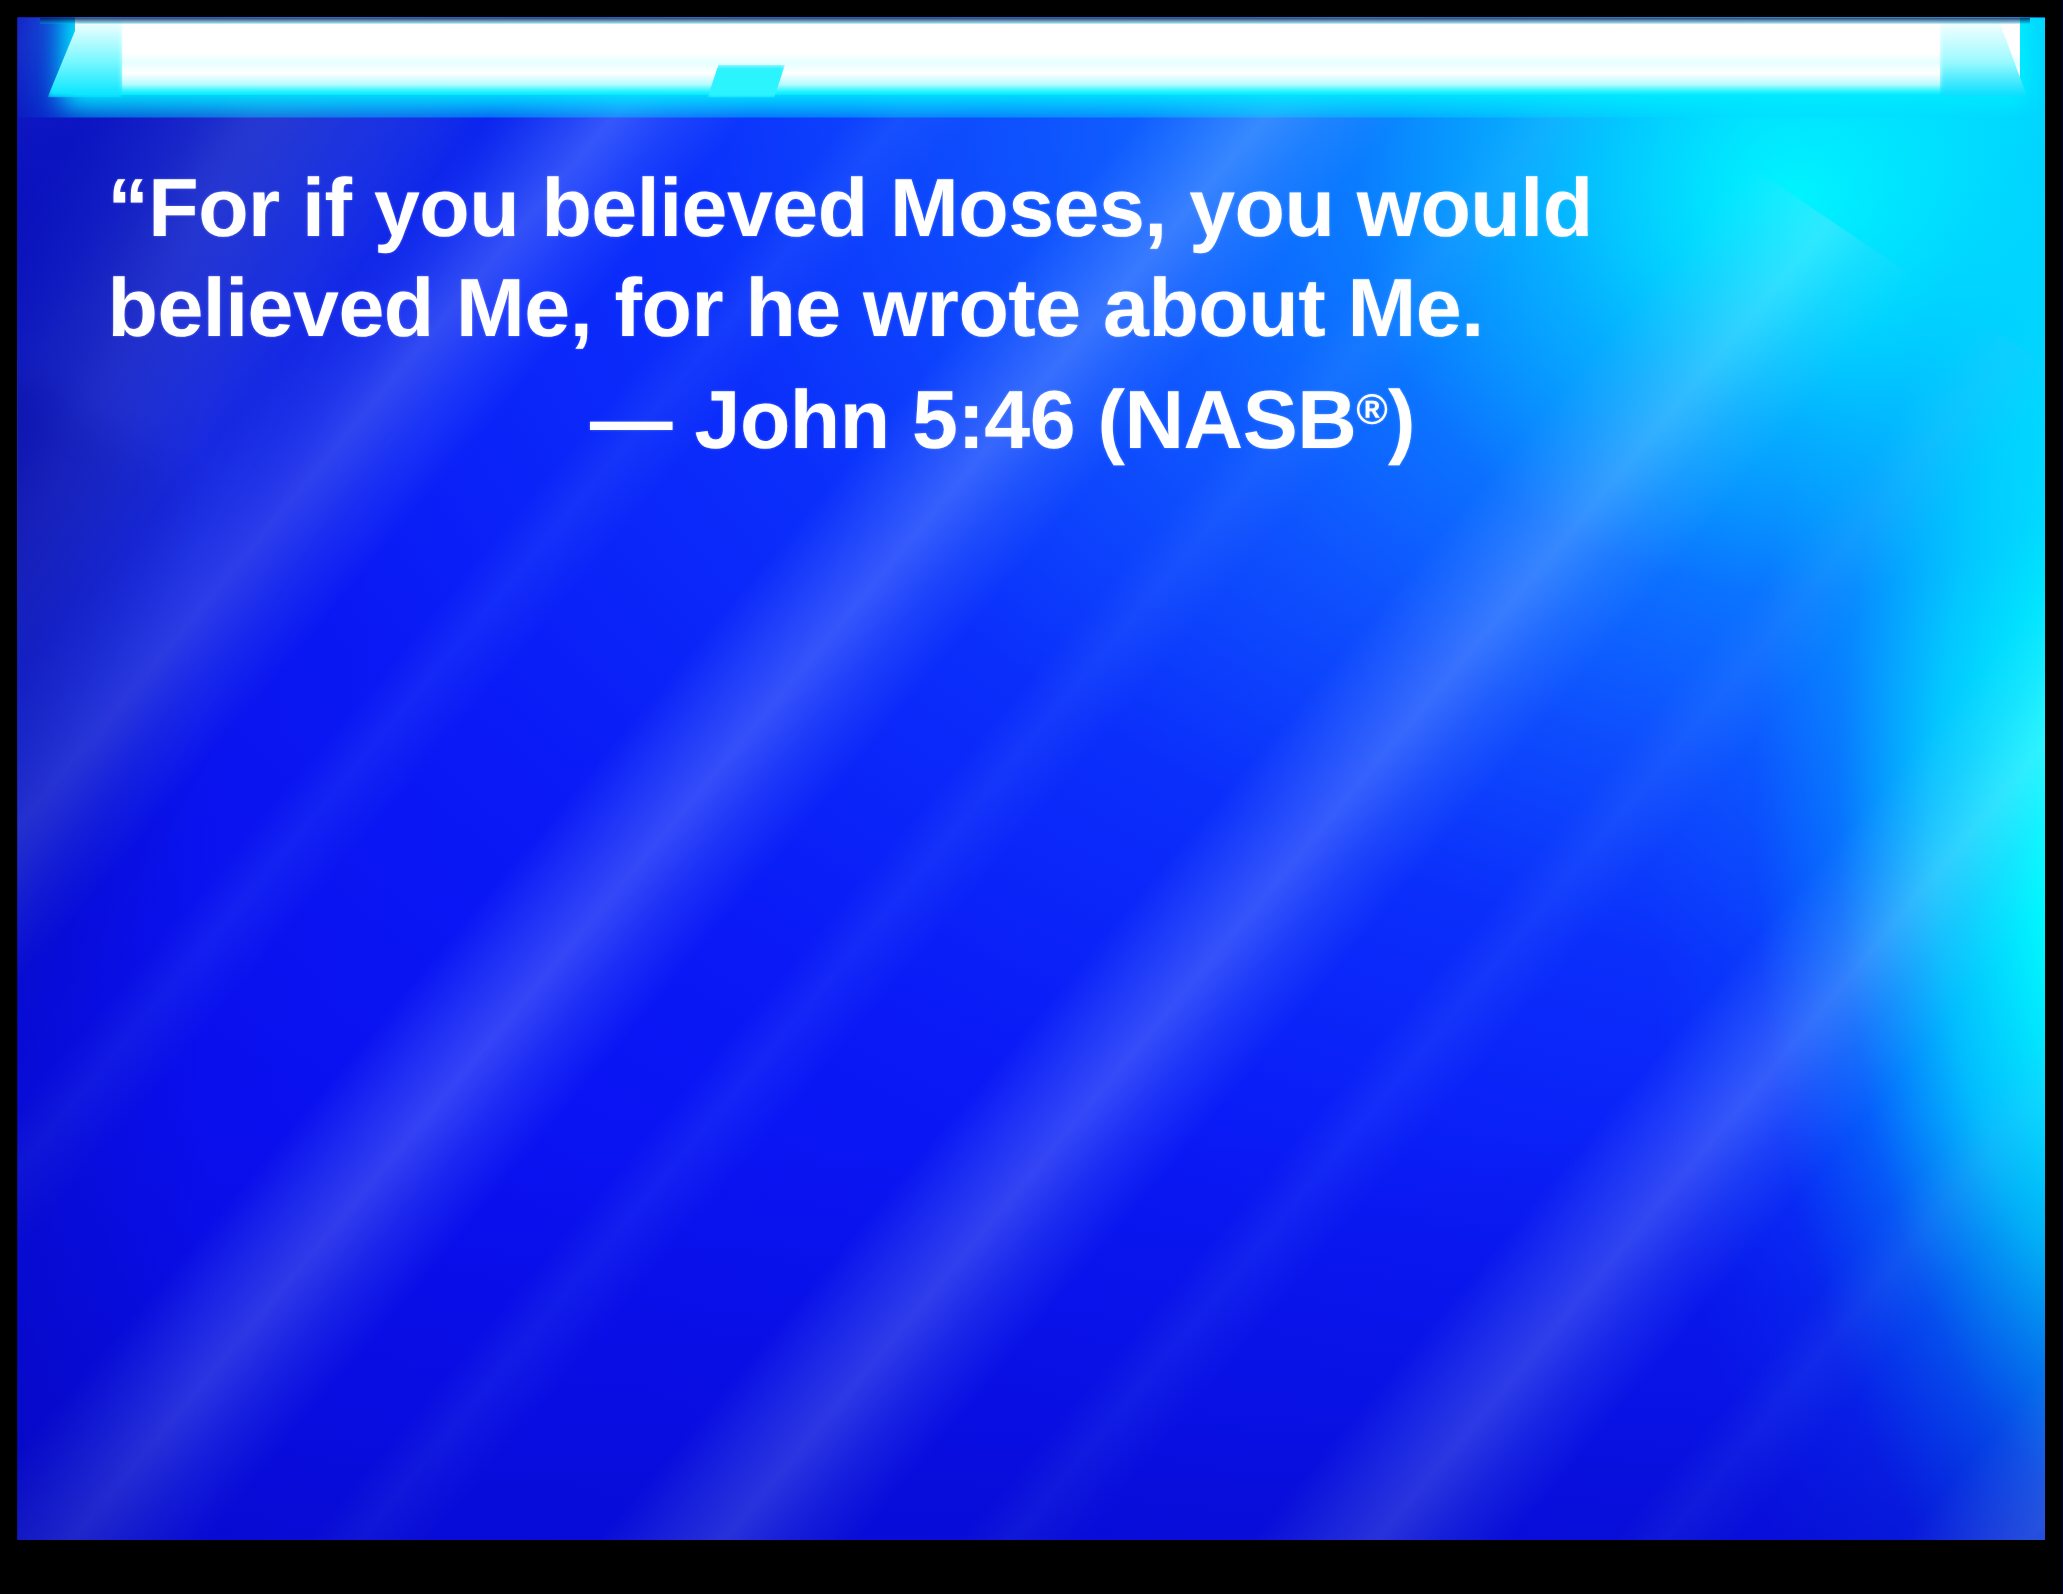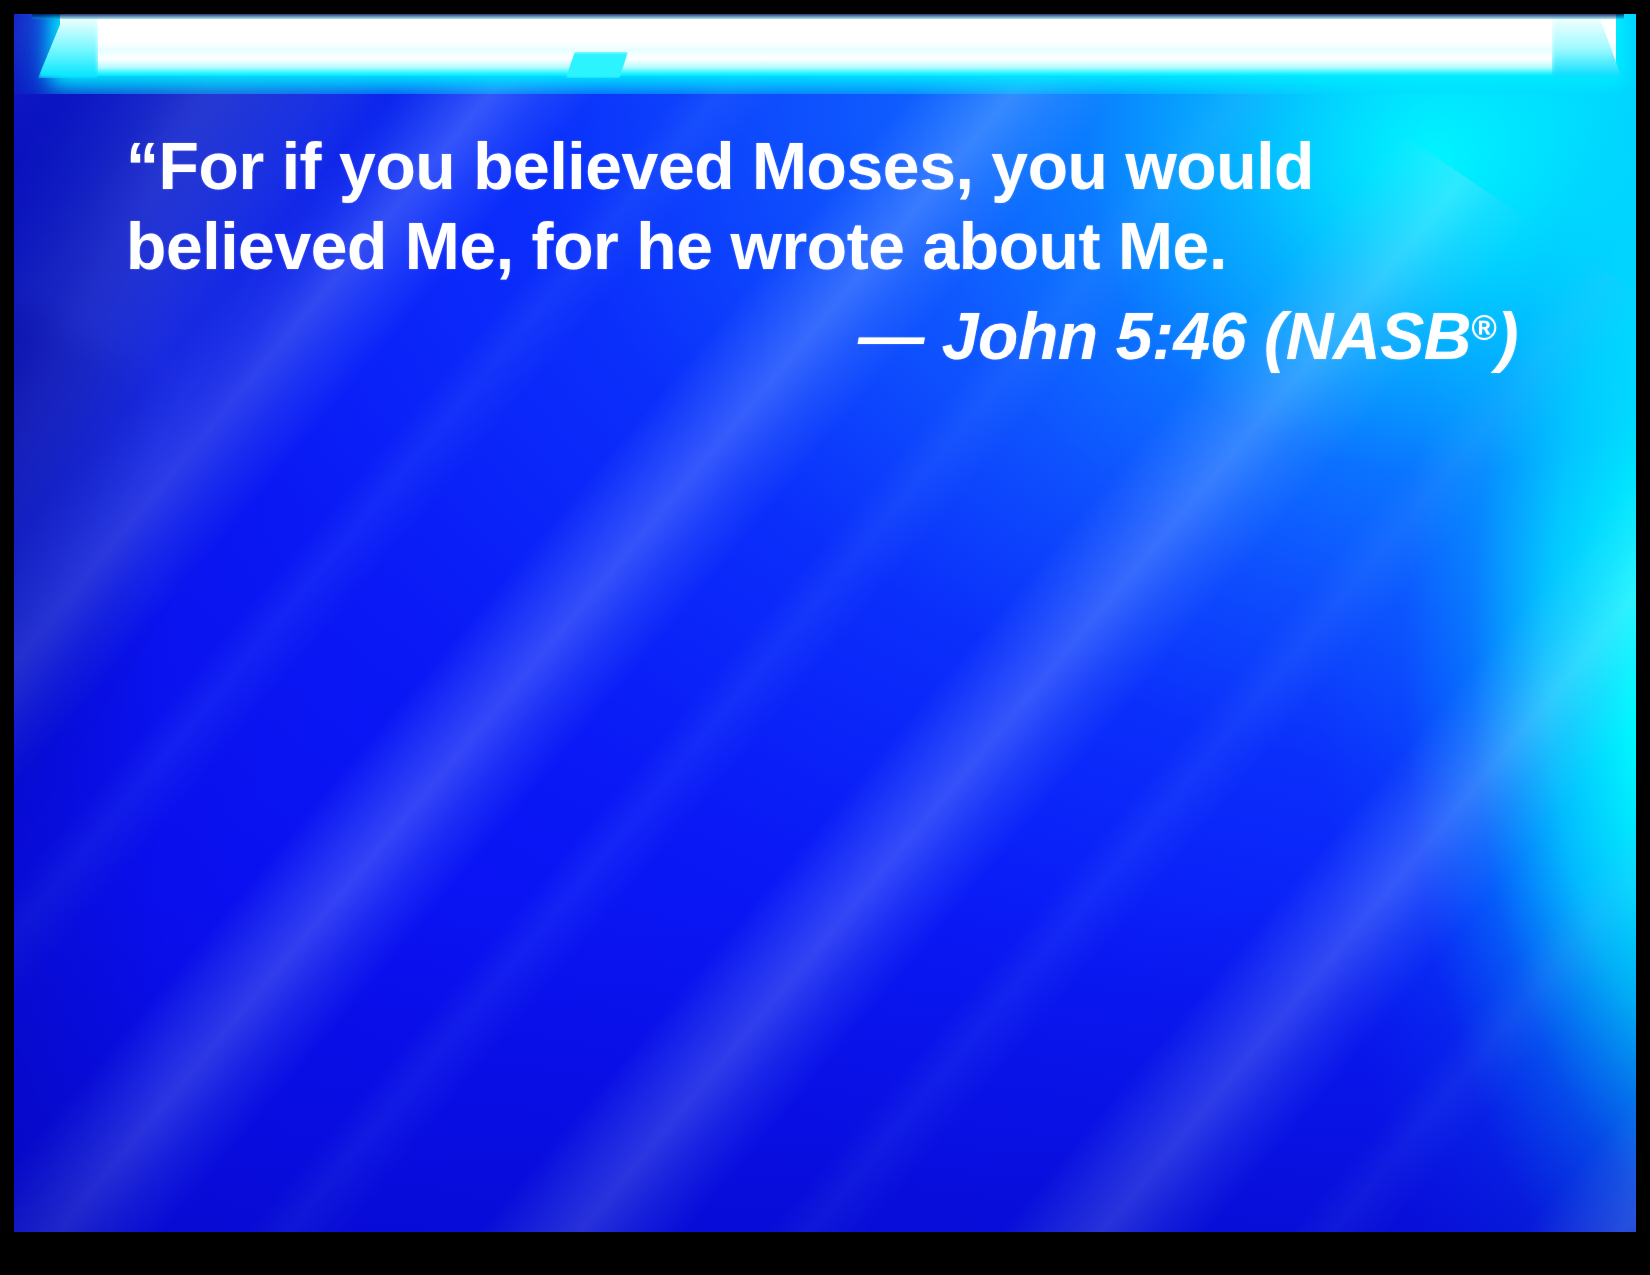--- a/index.html
+++ b/index.html
@@ -262,29 +262,27 @@
     font-family: "Liberation Sans", sans-serif;
     font-weight: bold;
     font-size: 66px;
     line-height: 80px;
     letter-spacing: -0.4px;
     text-shadow: 0 0 2px rgba(255,255,255,0.35);
   }
   .verse-line {
     display: block;
     white-space: pre;
-    margin-left: 40px;
   }
   .verse-ref {
     display: block;
-    text-align: right;
+    text-align: center;
     padding-right: 68px;
     margin-top: 2px;
     white-space: pre;
-    font-style: italic;
   }
   .reg-mark {
     font-size: 0.52em;
     vertical-align: 24%;
     letter-spacing: 0;
   }
 </style>
 </head>
 <body>
 

